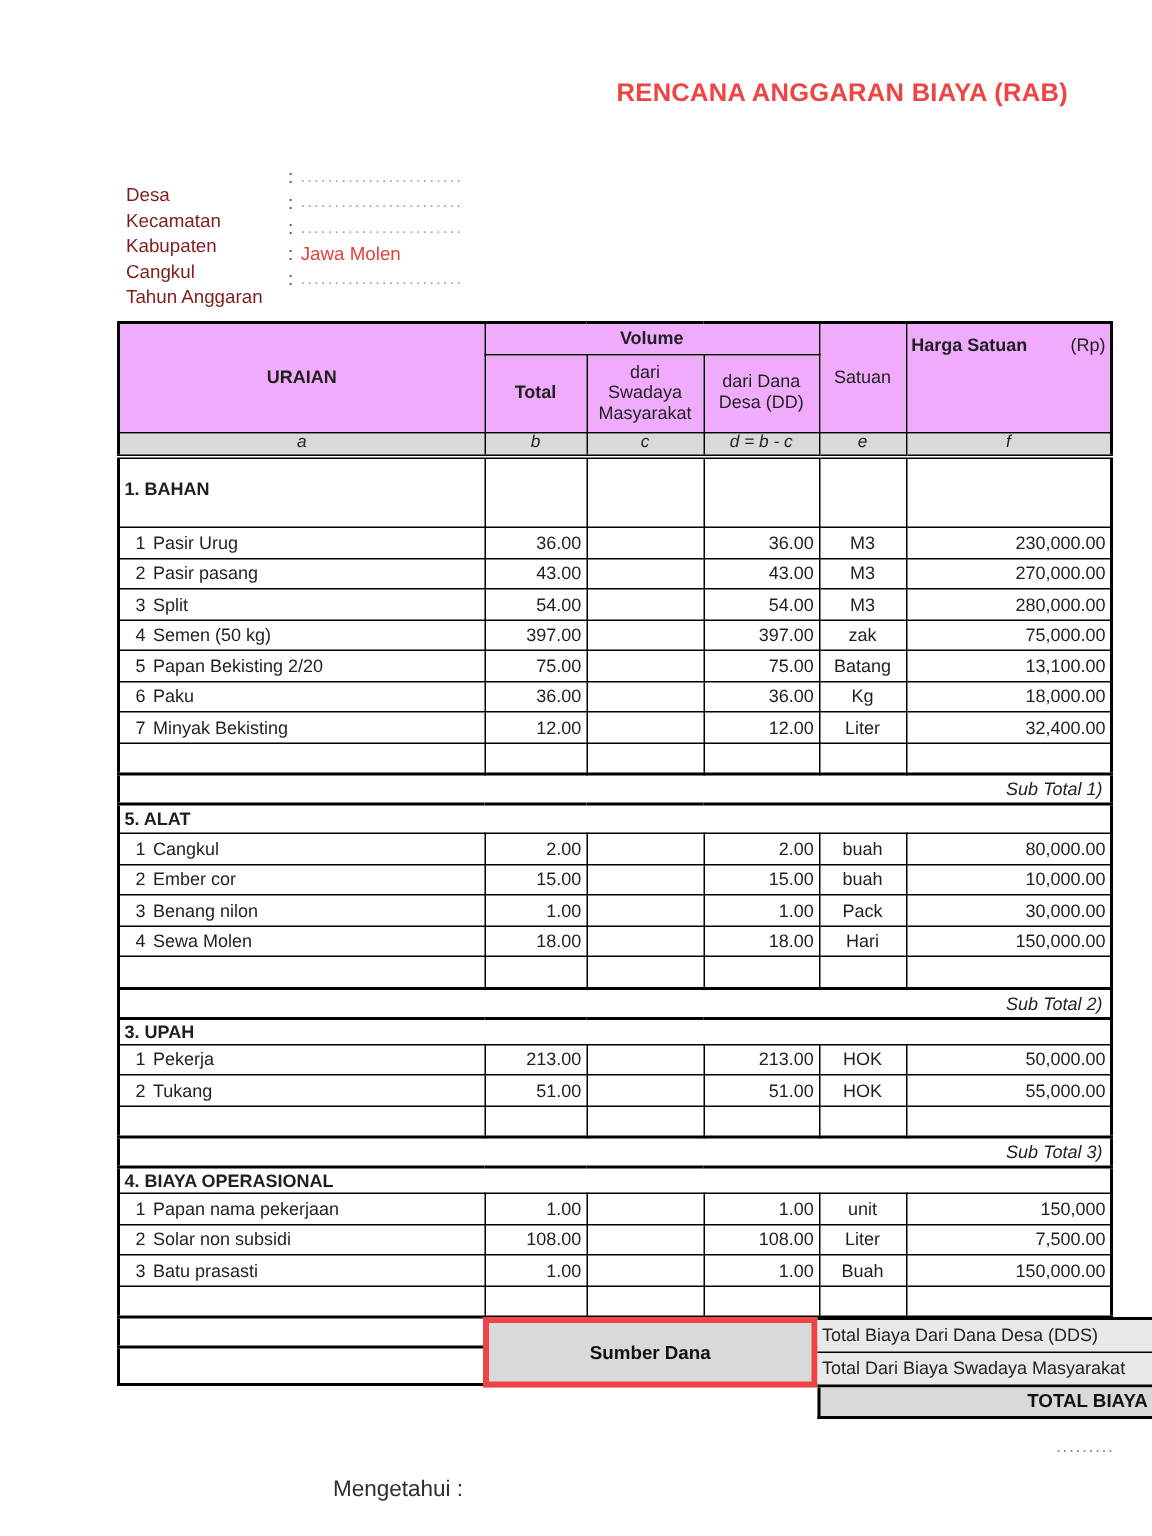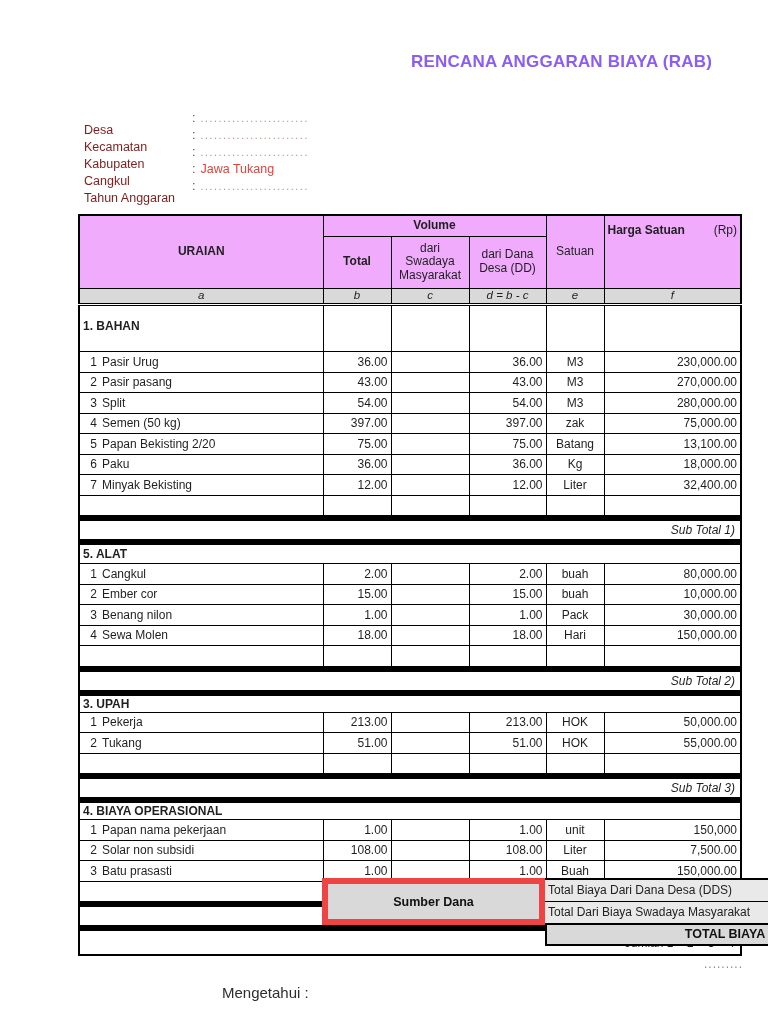--- a/index.html
+++ b/index.html
@@ -3,21 +3,21 @@
 <meta charset="utf-8">
 <style>
   html,body { margin:0; padding:0; background:#fff; }
   .page {
     position:relative; width:768px; height:1024px; background:#ffffff;
     overflow:hidden; font-family:"Liberation Sans", sans-serif; color:#1f1f1f;
   }
   
   .doc-title {
     position:absolute; top:52px; right:56px; font-size:17px; font-weight:700;
-    color:#8b5cf6; white-space:nowrap; letter-spacing:0.2px;
+    color:#ef4444; white-space:nowrap; letter-spacing:0.2px;
   }
   .info-left { position:absolute; left:84px; top:109px; font-size:12.5px; }
   .info-row { height:17.2px; display:flex; align-items:center; white-space:nowrap; }
   .ilabel { width:108px; color:#7f1d1d;margin-top:24px; }
   .icolon { color:#555; margin-right:5px; }
   .idots { color:#b98f8d; letter-spacing:1.6px; font-size:10.5px; }
   .redval { color:#e2423b; }
   .info-right {
     position:absolute; right:23px; top:109px; text-align:right;
     font-size:12.5px; color:#e2423b;
@@ -46,30 +46,30 @@
   tbody td.g { border:1px solid #000; height:19.5px; }
   td.num { text-align:right; padding-right:4px; }
   td.ctr { text-align:center; }
   .ucell { display:flex; align-items:center; }
   .uno { width:14px; text-align:right; flex:none; }
   .unm { margin-left:5px; white-space:nowrap; }
   tr.secgrid td { height:27px; vertical-align:bottom; }
   tr.secgrid td:first-child { font-weight:700; padding-bottom:18px; }
   td.span6 {
     border-left:none; border-right:none;
-    border-top:6px solid #000000; border-bottom:1px solid #000;
+    border-top:2px solid #000000; border-bottom:1px solid #000;
   }
   tr.subtotal td { text-align:right; font-style:italic; height:18px; padding-right:5px; }
   tr.sechdr td { font-weight:700; height:18px; text-align:left; vertical-align:middle; }
   tr.upahh td, tr.opsh td { height:16px; }
   tr.jumlah td { text-align:right; font-style:italic; height:23px; padding-right:5px; border-right:1px solid #000; }
   
   .sumber-box {
     position:absolute; left:322px; top:878px; width:223px; height:47px;
-    background:#d9d9d9; border:6px solid #ef4444; box-sizing:border-box;
+    background:#d9d9d9; border:4px solid #ef4444; box-sizing:border-box;
     display:flex; align-items:center; justify-content:center;
     font-weight:700; font-size:12.5px; color:#111;
   }
   .fund-rows {
     position:absolute; left:545px; top:878px; width:360px; height:47px;
     border:2px solid #000; border-left:none; box-sizing:border-box;
     background:#e9e9e9; font-size:12px; color:#222;
   }
   .fund-row { height:21px; line-height:21px; padding-left:3px; white-space:nowrap; }
   .fund-row.first { border-bottom:1px solid #000; height:21px; }
@@ -104,21 +104,21 @@
       <span class="idots">........................</span>
     </div>
     <div class="info-row">
       <span class="ilabel">Kabupaten</span>
       <span class="icolon">:</span>
       <span class="idots">........................</span>
     </div>
     <div class="info-row">
       <span class="ilabel">Cangkul</span>
       <span class="icolon">:</span>
-      <span class="redval">Jawa Tukang</span>
+      <span class="redval">Jawa Molen</span>
     </div>
     <div class="info-row">
       <span class="ilabel">Tahun Anggaran</span>
       <span class="icolon">:</span>
       <span class="idots">........................</span>
     </div>
   </div>
 
 
   <table class="rab">

